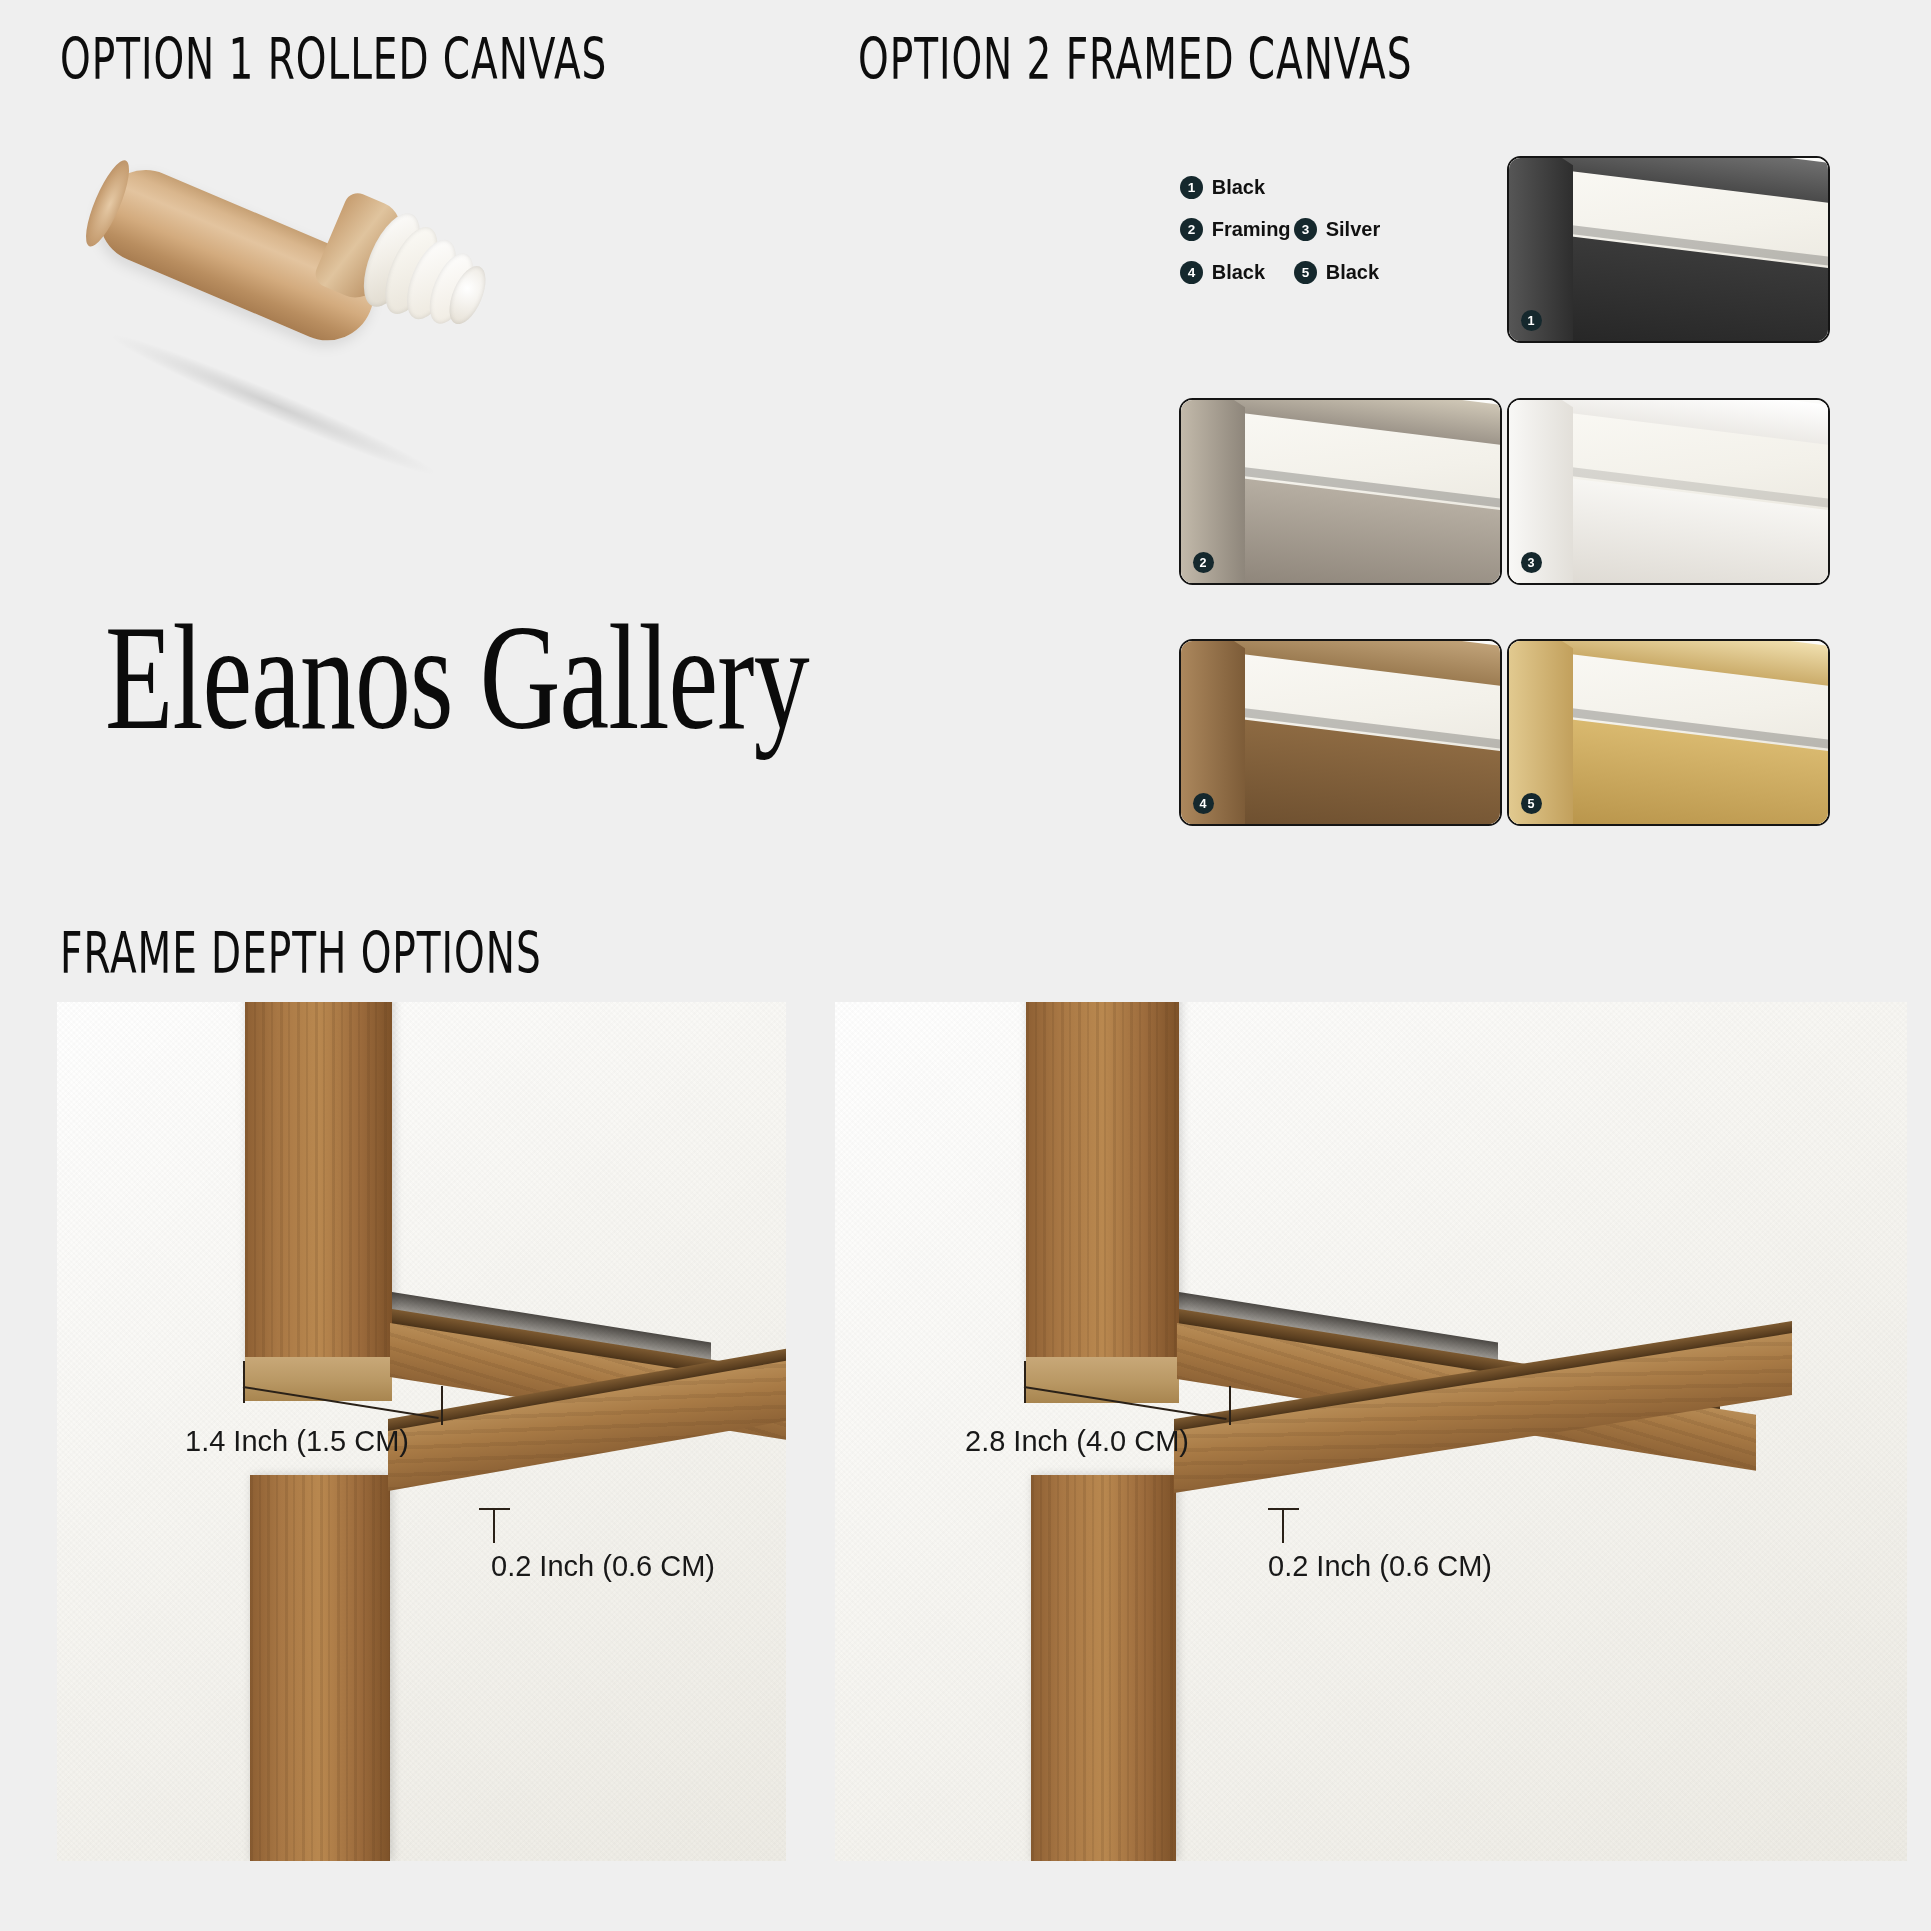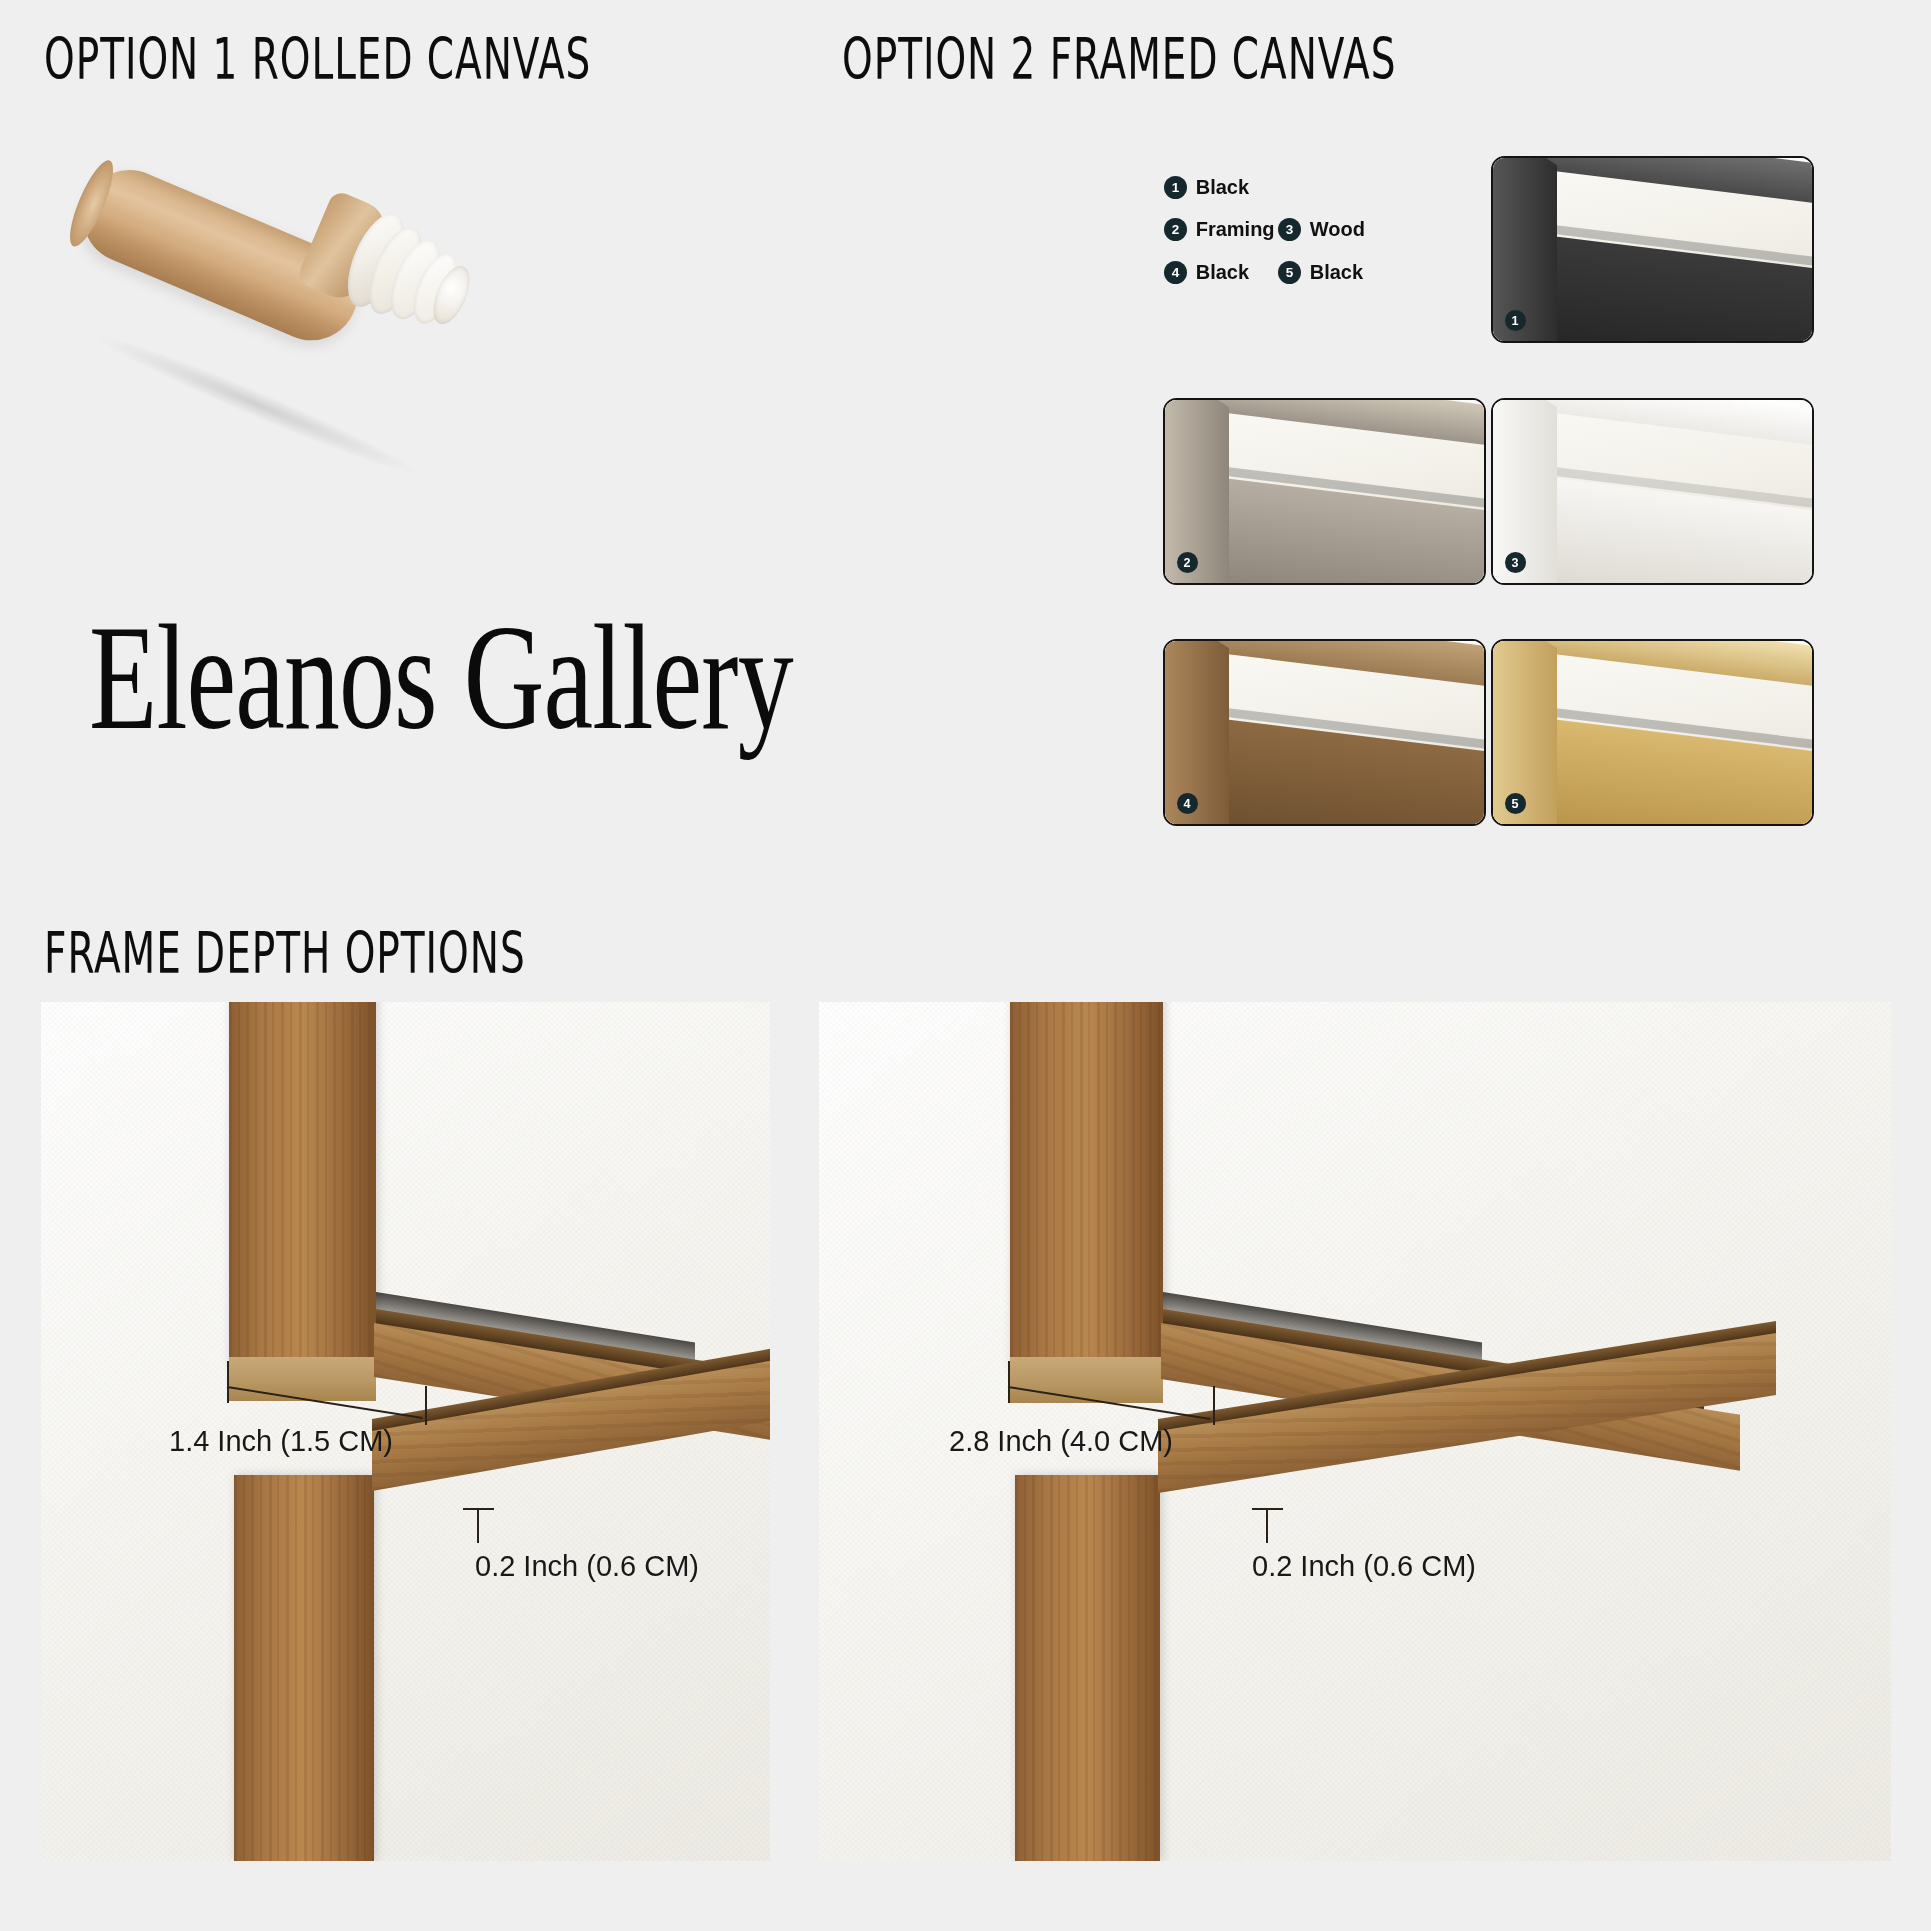--- a/index.html
+++ b/index.html
@@ -3,21 +3,21 @@
 <meta charset="utf-8">
 <style>
   html,body{margin:0;padding:0;}
   body{
     width:1931px;height:1931px;
     background:#efefef;
     font-family:"Liberation Sans",sans-serif;
     overflow:hidden;
     position:relative;
   }
-  .sheet{position:absolute;inset:0;background:#efefef;}
+  .sheet{position:absolute;inset:0;background:#efefef;margin-left:16px;}
 
   
   .hand-heading{
     position:absolute;
     font-family:"DejaVu Sans",sans-serif;
     font-weight:400;
     color:#0d0d0d;
     letter-spacing:1px;
     transform:scaleY(1.34) scaleX(.93);
     transform-origin:left center;
@@ -239,21 +239,21 @@
           <span class="legend-label">Black</span>
         </div>
       </div>
       <div class="legend-row">
         <div class="legend-cell">
           <span class="badge">2</span>
           <span class="legend-label">Framing</span>
         </div>
         <div class="legend-cell">
           <span class="badge">3</span>
-          <span class="legend-label">Wood</span>
+          <span class="legend-label">Silver</span>
         </div>
       </div>
       <div class="legend-row">
         <div class="legend-cell">
           <span class="badge">4</span>
           <span class="legend-label">Black</span>
         </div>
         <div class="legend-cell">
           <span class="badge">5</span>
           <span class="legend-label">Black</span>

